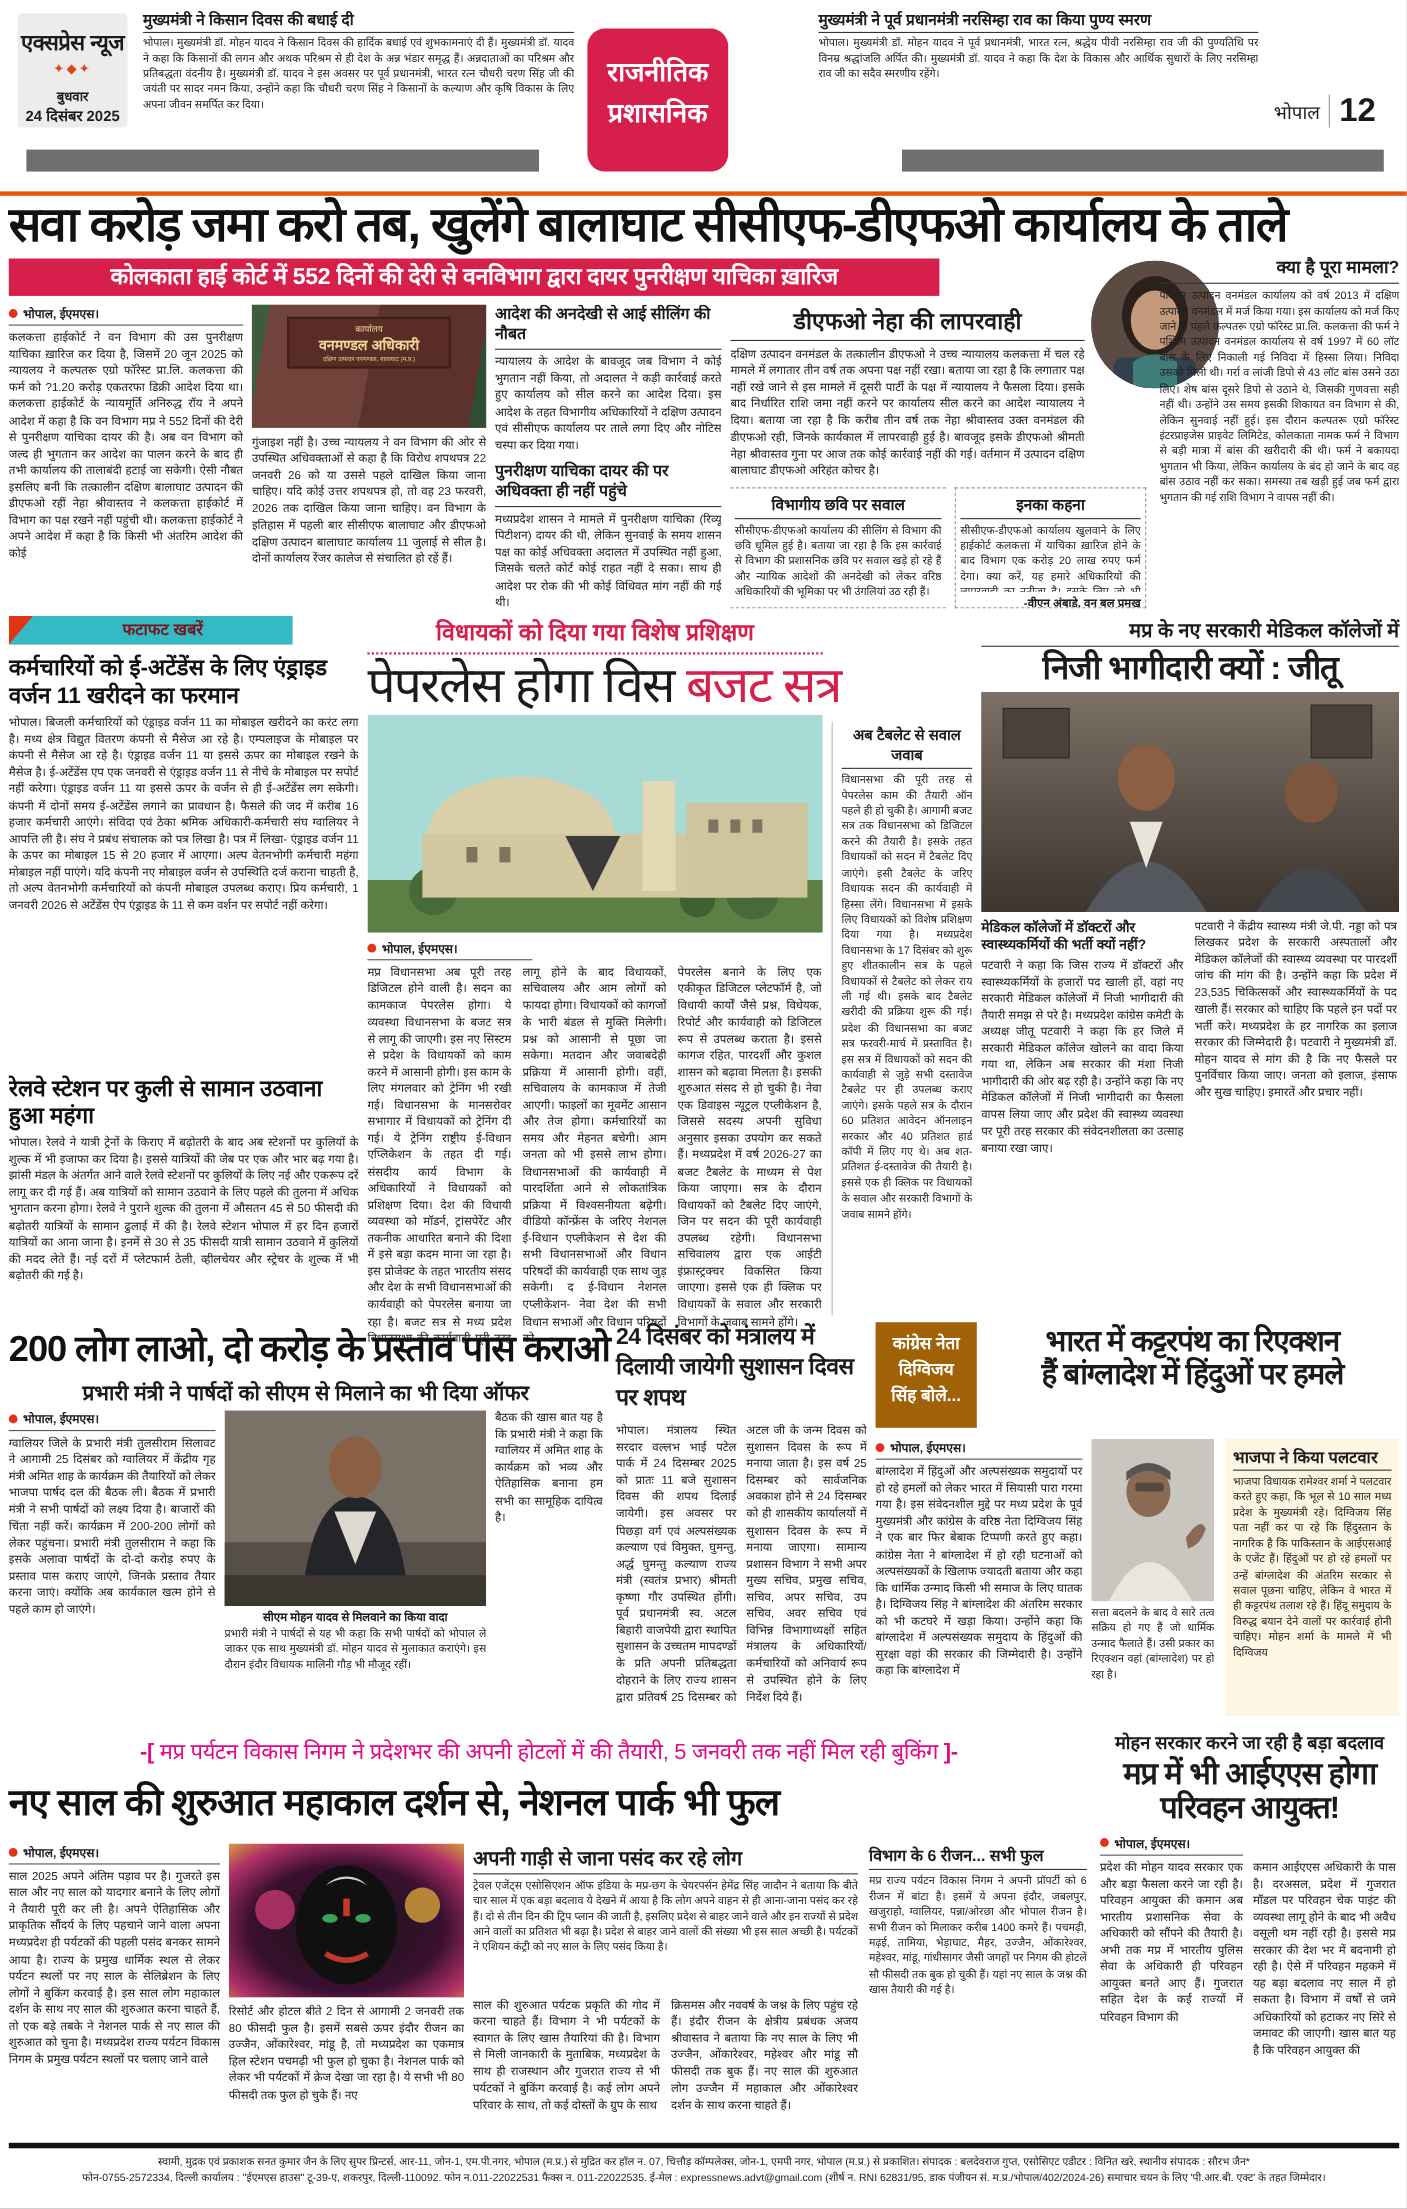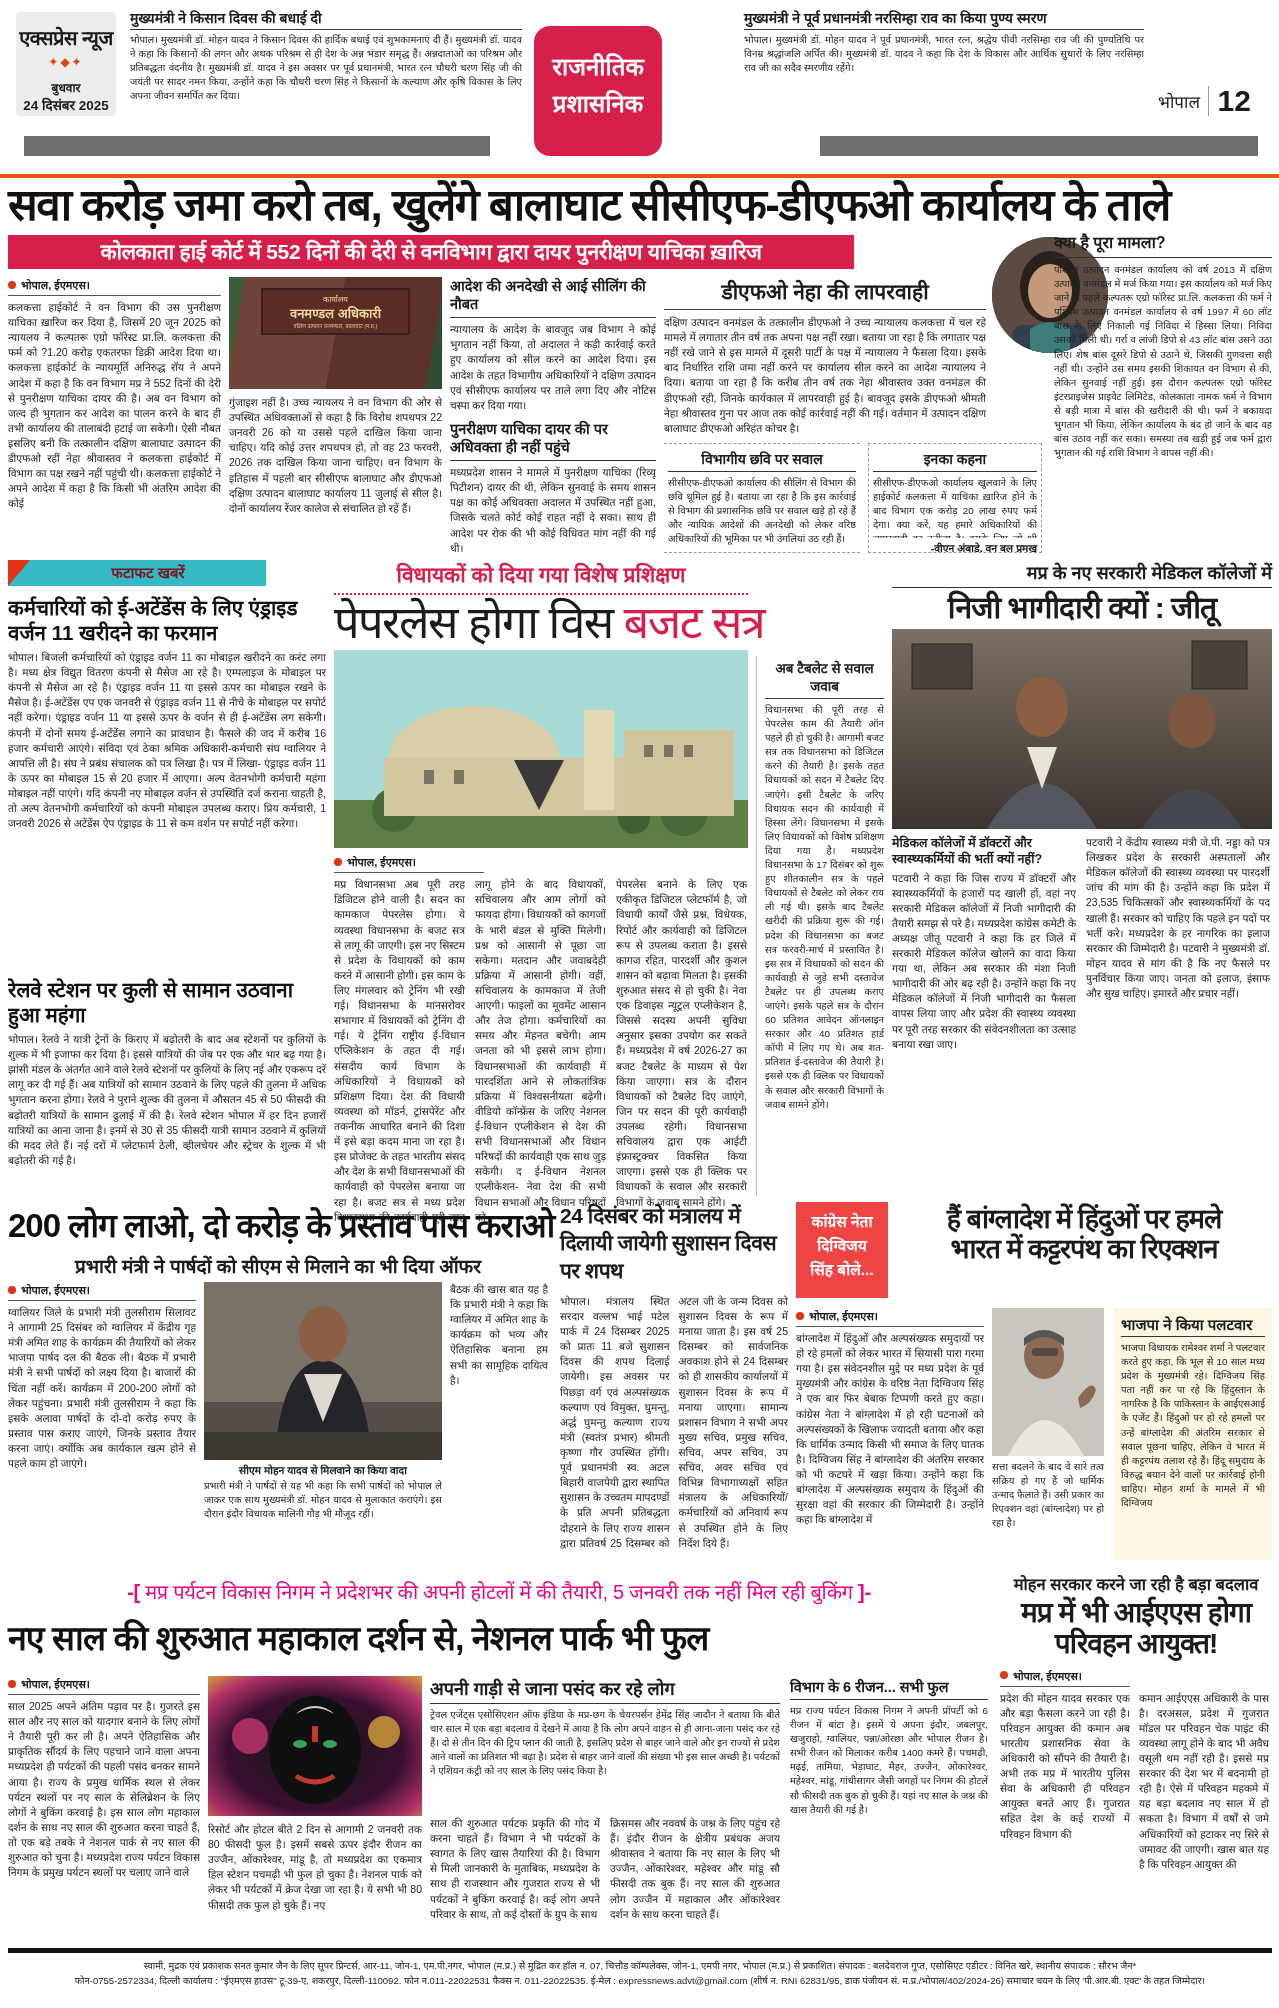--- a/index.html
+++ b/index.html
@@ -29,42 +29,42 @@
   .orangerule{background:#e8550a}
   
   .h-lead{font-size:44px;font-weight:800;letter-spacing:-1.5px;line-height:1.02;white-space:nowrap;color:#111}
   .banner{background:#d6204b;color:#fff;font-weight:800;font-size:21px;text-align:center;
           height:34px;line-height:34px;letter-spacing:-0.3px}
   .st{font-weight:800;font-size:14.5px;line-height:1.25;padding-bottom:4px;border-bottom:1.6px solid #333;margin-bottom:4px}
   .neha-title{font-size:21px;font-weight:800;text-align:center;border-bottom:1.2px solid #333;padding-bottom:4px;margin-bottom:5px}
   .boxed{border-top:1.4px dashed #999;border-bottom:1.4px dashed #999;padding:5px 4px}
   .box-title{font-weight:800;font-size:14px;text-align:center;border-bottom:1.2px solid #333;padding-bottom:3px;margin-bottom:4px}
   .attrib{font-weight:800;font-size:10.5px;text-align:right;margin-top:3px}
-  .mamla-title{font-weight:800;font-size:16px;text-align:left;border-bottom:1.2px solid #333;padding-bottom:4px;margin-bottom:5px}
+  .mamla-title{font-weight:800;font-size:16px;text-align:right;border-bottom:1.2px solid #333;padding-bottom:4px;margin-bottom:5px}
   
   .ff-bar{display:flex;height:26px;width:258px}
   .ff-tri{width:0;height:0;border-top:26px solid #e03416;border-right:22px solid transparent;background:#35b9c4}
   .ff-label{flex:1;background:#35b9c4;color:#7a1420;font-weight:800;font-size:15px;text-align:center;line-height:26px}
   .ff-title{font-size:20.5px;font-weight:800;line-height:1.22;margin:9px 0 5px;color:#111}
   
   .kick1{color:#d6204b;font-weight:800;font-size:21px;text-align:center;padding-bottom:5px;border-bottom:2px dotted #d6204b}
   .h-paper{font-size:45px;font-weight:400;text-align:center;letter-spacing:-1.5px;line-height:1.05;margin-top:4px;white-space:nowrap}
   .h-paper .acc{color:#d6204b}
   .tab-title{font-weight:800;font-size:13.5px;text-align:center;border-bottom:1.4px solid #333;padding:3px 0;margin-bottom:4px}
   .vdiv{border-left:1px solid #bbb}
   
   .kick2{font-size:18px;font-weight:800;text-align:right;border-bottom:1.2px solid #333;padding-bottom:3px}
   .h-jitu{font-size:30px;font-weight:800;text-align:center;letter-spacing:-1px;line-height:1.1;margin:3px 0 5px}
   .qhead{font-weight:800;font-size:12.5px;line-height:1.3;margin-bottom:3px}
   
   .h-200{font-size:33px;font-weight:800;letter-spacing:-1px;white-space:nowrap;color:#111}
   .sub-200{font-size:19px;font-weight:800;text-align:center;margin-top:6px}
   .caption{font-weight:800;font-size:10.5px;text-align:center;margin-top:3px}
   .h-sush{font-size:21px;font-weight:800;text-align:left;line-height:1.3;letter-spacing:-0.5px}
-  .badge-cong{background:#ef4444;color:#fff;font-weight:800;font-size:15.5px;text-align:center;line-height:1.55;padding-top:8px}
+  .badge-cong{background:#a16207;color:#fff;font-weight:800;font-size:15.5px;text-align:center;line-height:1.55;padding-top:8px}
   .h-dig{font-size:27px;font-weight:800;text-align:center;letter-spacing:-1px;line-height:1.12}
   .bjp-box{background:#fcf6e2;padding:6px 7px}
   .bjp-title{font-weight:800;font-size:15px;border-bottom:1.4px solid #333;padding-bottom:2px;margin-bottom:4px}
   
   .kick-pink{color:#e20a86;font-weight:400;font-size:20px;text-align:center;letter-spacing:-0.3px;white-space:nowrap}
   .kick-pink::before{content:"-[ ";font-weight:800}
   .kick-pink::after{content:" ]-";font-weight:800}
   .h-tour{font-size:34px;font-weight:800;letter-spacing:-1px;white-space:nowrap;color:#111}
   .sub-bold{font-weight:800;font-size:16.5px;border-bottom:1.4px solid #333;padding-bottom:3px;margin-bottom:4px}
   .kick3{font-size:16.5px;font-weight:800;text-align:center}
@@ -292,22 +292,22 @@
       <div class="jbody cols2" style="height:268px;margin-top:10px">भोपाल। मंत्रालय स्थित सरदार वल्लभ भाई पटेल पार्क में 24 दिसम्बर 2025 को प्रातः 11 बजे सुशासन दिवस की शपथ दिलाई जायेगी। इस अवसर पर पिछड़ा वर्ग एवं अल्पसंख्यक कल्याण एवं विमुक्त, घुमन्तु, अर्द्ध घुमन्तु कल्याण राज्य मंत्री (स्वतंत्र प्रभार) श्रीमती कृष्णा गौर उपस्थित होंगी। पूर्व प्रधानमंत्री स्व. अटल बिहारी वाजपेयी द्वारा स्थापित सुशासन के उच्चतम मापदण्डों के प्रति अपनी प्रतिबद्धता दोहराने के लिए राज्य शासन द्वारा प्रतिवर्ष 25 दिसम्बर को अटल जी के जन्म दिवस को सुशासन दिवस के रूप में मनाया जाता है। इस वर्ष 25 दिसम्बर को सार्वजनिक अवकाश होने से 24 दिसम्बर को ही शासकीय कार्यालयों में सुशासन दिवस के रूप में मनाया जाएगा। सामान्य प्रशासन विभाग ने सभी अपर मुख्य सचिव, प्रमुख सचिव, सचिव, अपर सचिव, उप सचिव, अवर सचिव एवं विभिन्न विभागाध्यक्षों सहित मंत्रालय के अधिकारियों/कर्मचारियों को अनिवार्य रूप से उपस्थित होने के लिए निर्देश दिये हैं।</div>
     </div>
 
     <div class="abs" style="left:788px;top:0;width:476px">
       <div class="abs badge-cong" style="left:0;top:0;width:92px;height:96px">
         <div>कांग्रेस नेता</div>
         <div>दिग्विजय</div>
         <div>सिंह बोले...</div>
       </div>
       <div class="abs h-dig" style="left:100px;top:2px;width:376px">
+        <div>भारत में कट्टरपंथ का रिएक्शन</div>
         <div>हैं बांग्लादेश में हिंदुओं पर हमले</div>
-        <div>भारत में कट्टरपंथ का रिएक्शन</div>
       </div>
       <div class="abs" style="left:0;top:106px;width:188px">
         <div class="byline">
           <span class="dot"></span>
           <span>भोपाल, ईएमएस।</span>
         </div>
         <div class="jbody" style="height:232px">बांग्लादेश में हिंदुओं और अल्पसंख्यक समुदायों पर हो रहे हमलों को लेकर भारत में सियासी पारा गरमा गया है। इस संवेदनशील मुद्दे पर मध्य प्रदेश के पूर्व मुख्यमंत्री और कांग्रेस के वरिष्ठ नेता दिग्विजय सिंह ने एक बार फिर बेबाक टिप्पणी करते हुए कहा। कांग्रेस नेता ने बांग्लादेश में हो रही घटनाओं को अल्पसंख्यकों के खिलाफ ज्यादती बताया और कहा कि धार्मिक उन्माद किसी भी समाज के लिए घातक है। दिग्विजय सिंह ने बांग्लादेश की अंतरिम सरकार को भी कटघरे में खड़ा किया। उन्होंने कहा कि बांग्लादेश में अल्पसंख्यक समुदाय के हिंदुओं की सुरक्षा वहां की सरकार की जिम्मेदारी है। उन्होंने कहा कि बांग्लादेश में</div>
       </div>
       <div class="abs ph" style="left:196px;top:106px;width:112px;height:148px">
         <svg width="112" height="148" viewBox="0 0 112 148">

